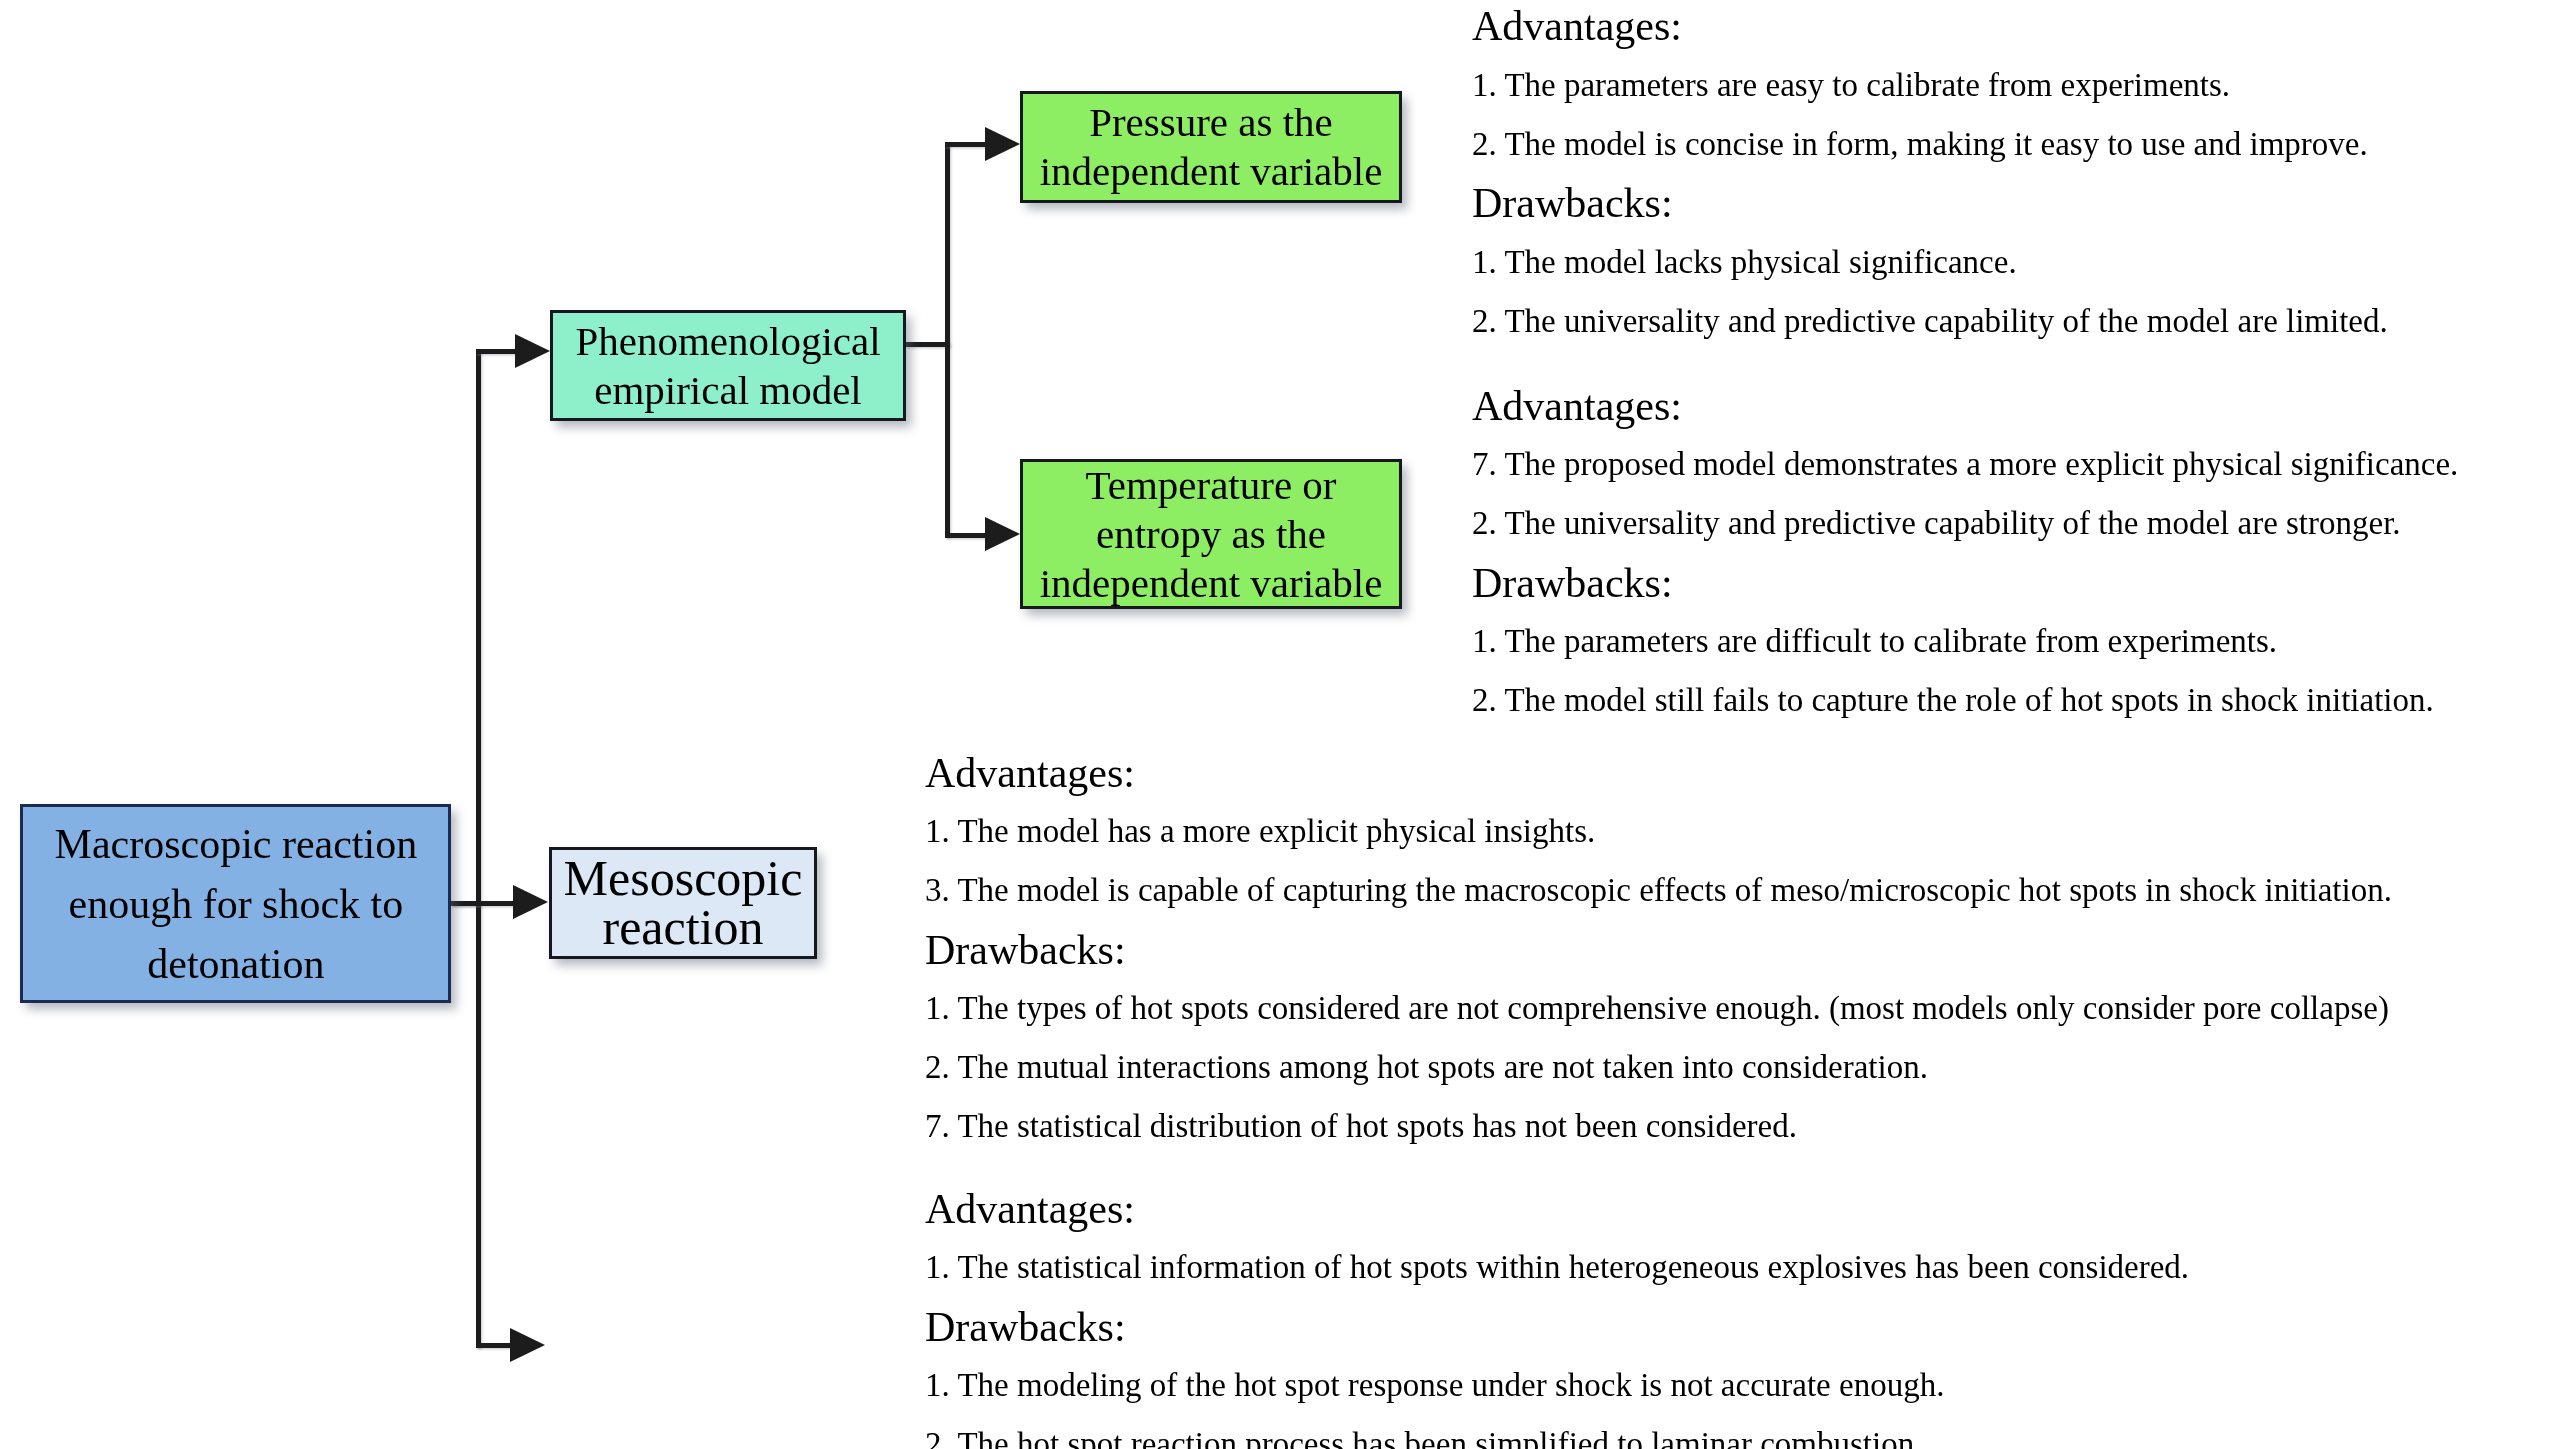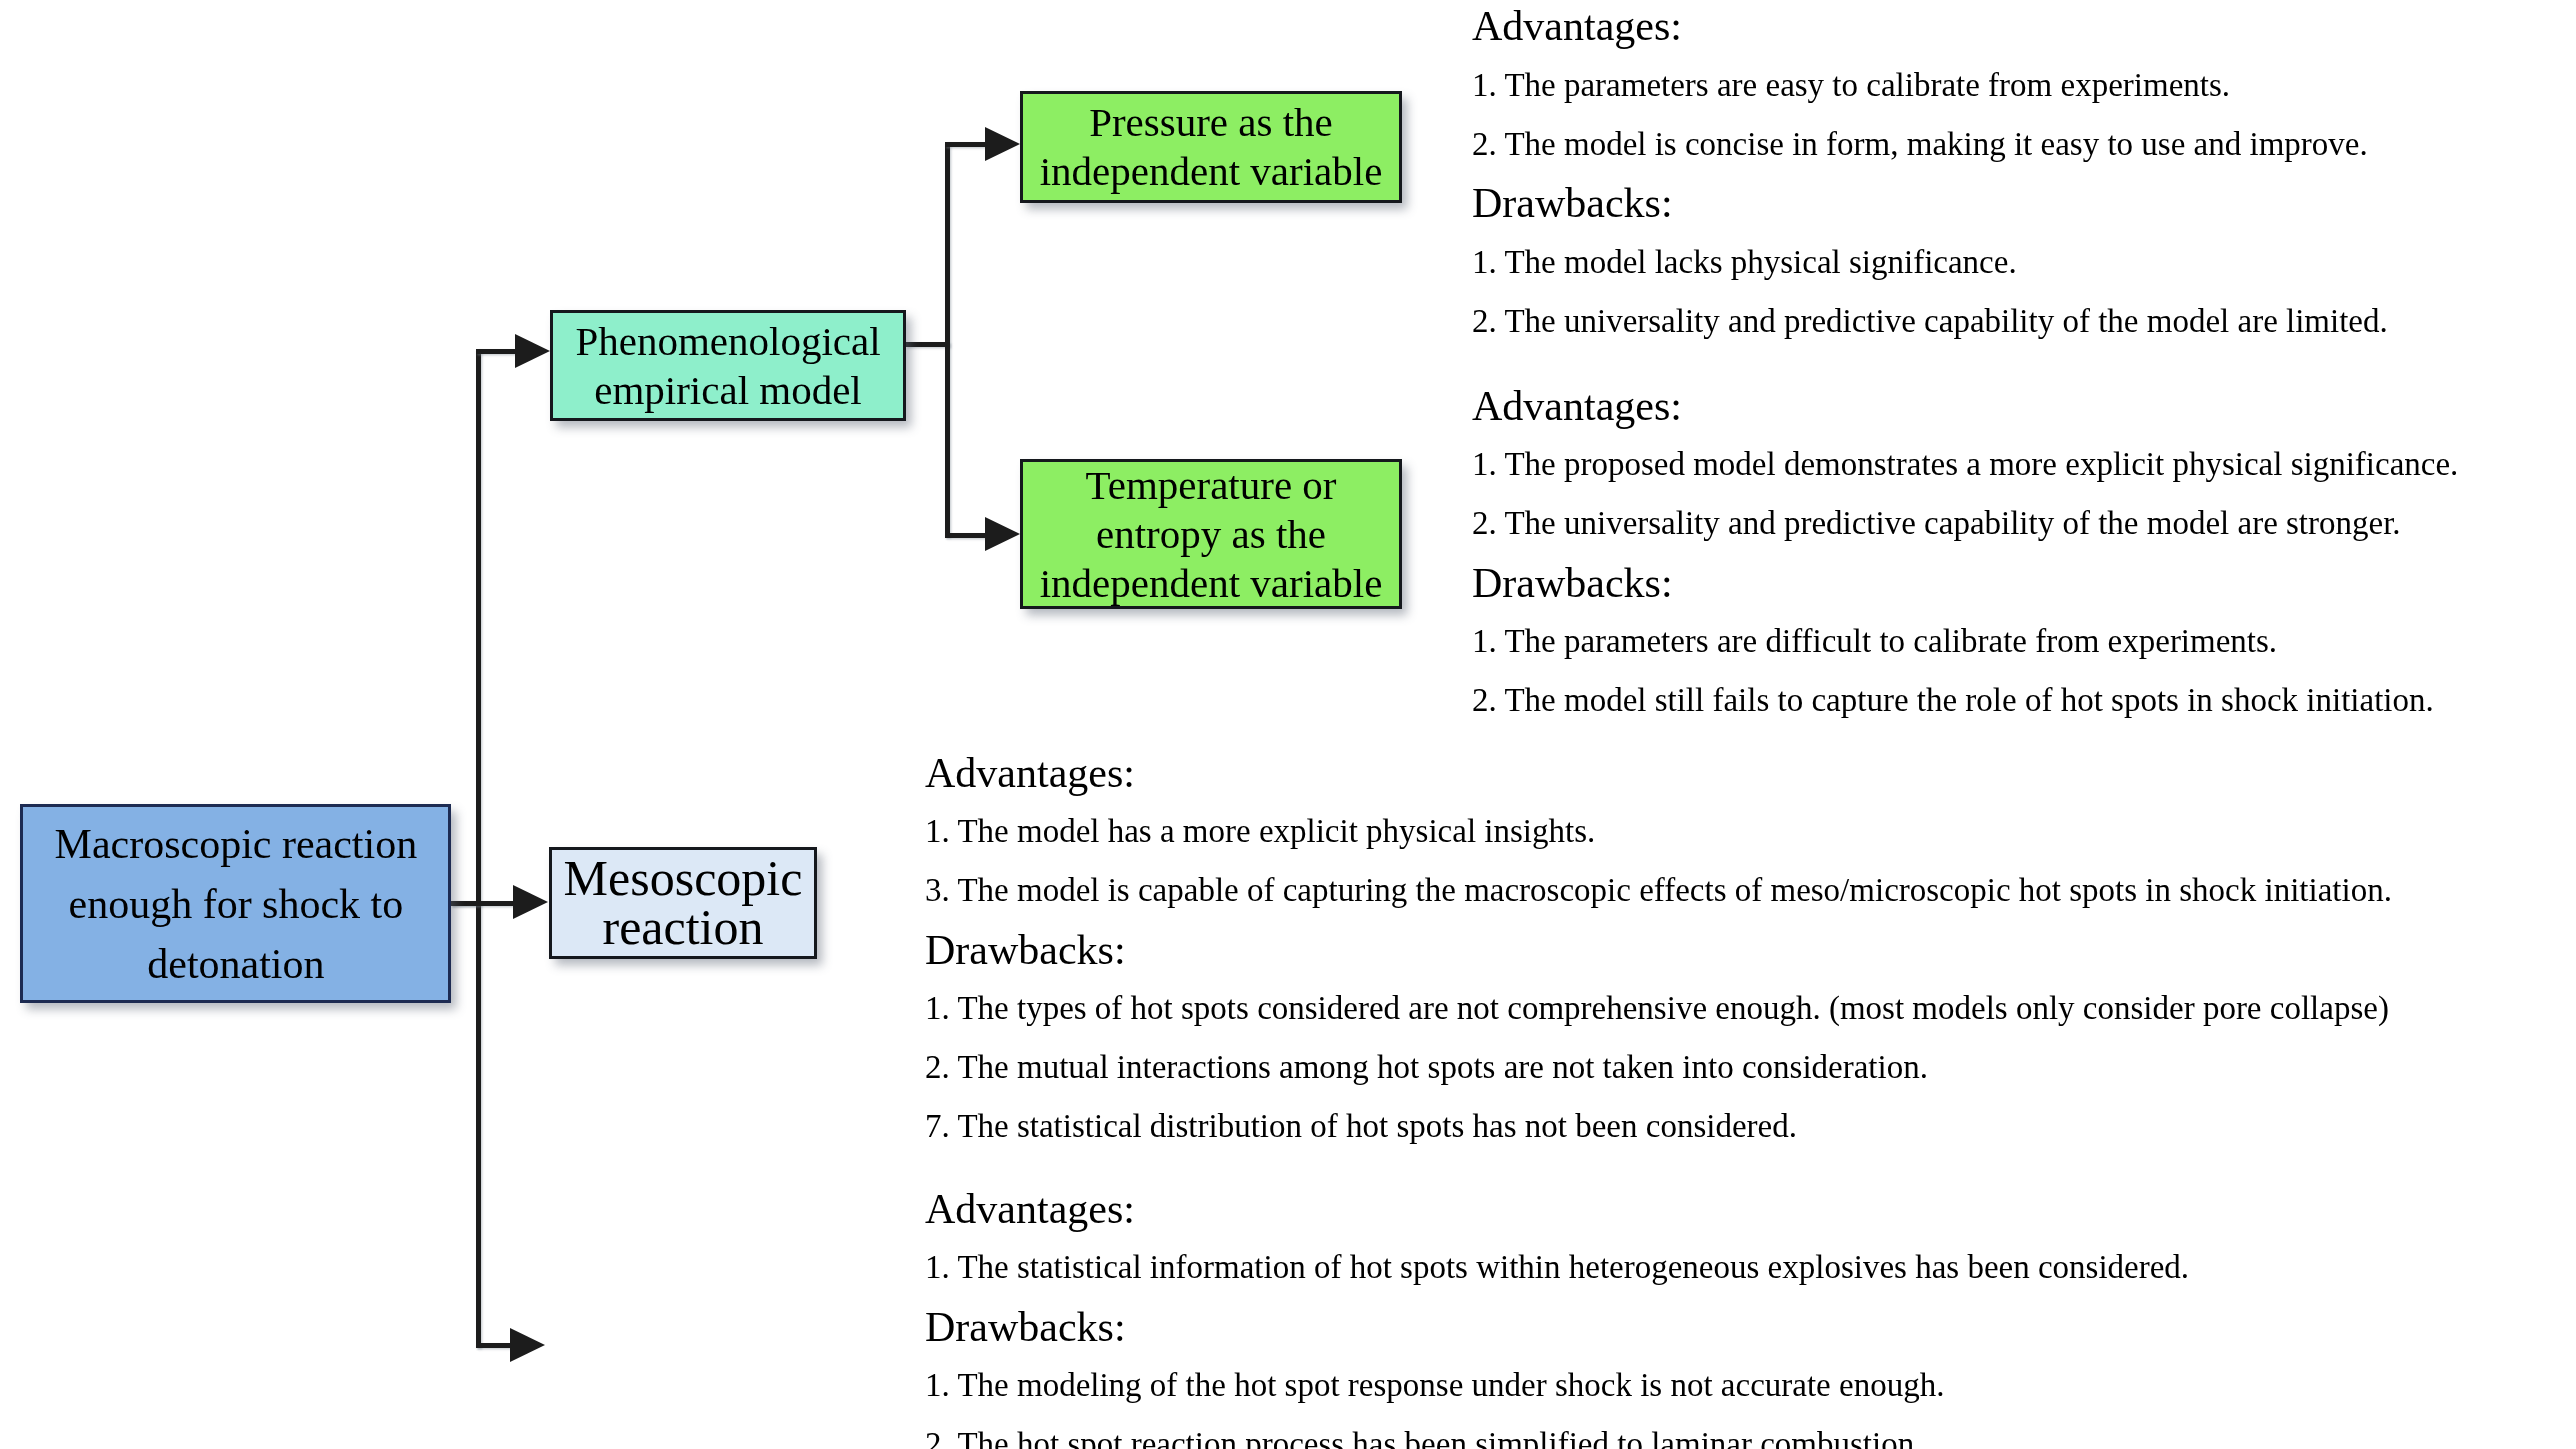--- a/index.html
+++ b/index.html
@@ -141,21 +141,21 @@
     <div class="row heading">Advantages:</div>
     <div class="row item">1. The parameters are easy to calibrate from experiments.</div>
     <div class="row item">2. The model is concise in form, making it easy to use and improve.</div>
     <div class="row heading">Drawbacks:</div>
     <div class="row item">1. The model lacks physical significance.</div>
     <div class="row item">2. The universality and predictive capability of the model are limited.</div>
   </div>
 
   <div class="panel" id="panel-2">
     <div class="row heading">Advantages:</div>
-    <div class="row item">1. The proposed model demonstrates a more explicit physical significance.</div>
+    <div class="row item">7. The proposed model demonstrates a more explicit physical significance.</div>
     <div class="row item">2. The universality and predictive capability of the model are stronger.</div>
     <div class="row heading">Drawbacks:</div>
     <div class="row item">1. The parameters are difficult to calibrate from experiments.</div>
     <div class="row item">2. The model still fails to capture the role of hot spots in shock initiation.</div>
   </div>
 
   <div class="panel" id="panel-3">
     <div class="row heading">Advantages:</div>
     <div class="row item">1. The model has a more explicit physical insights.</div>
     <div class="row item">3. The model is capable of capturing the macroscopic effects of meso/microscopic hot spots in shock initiation.</div>

